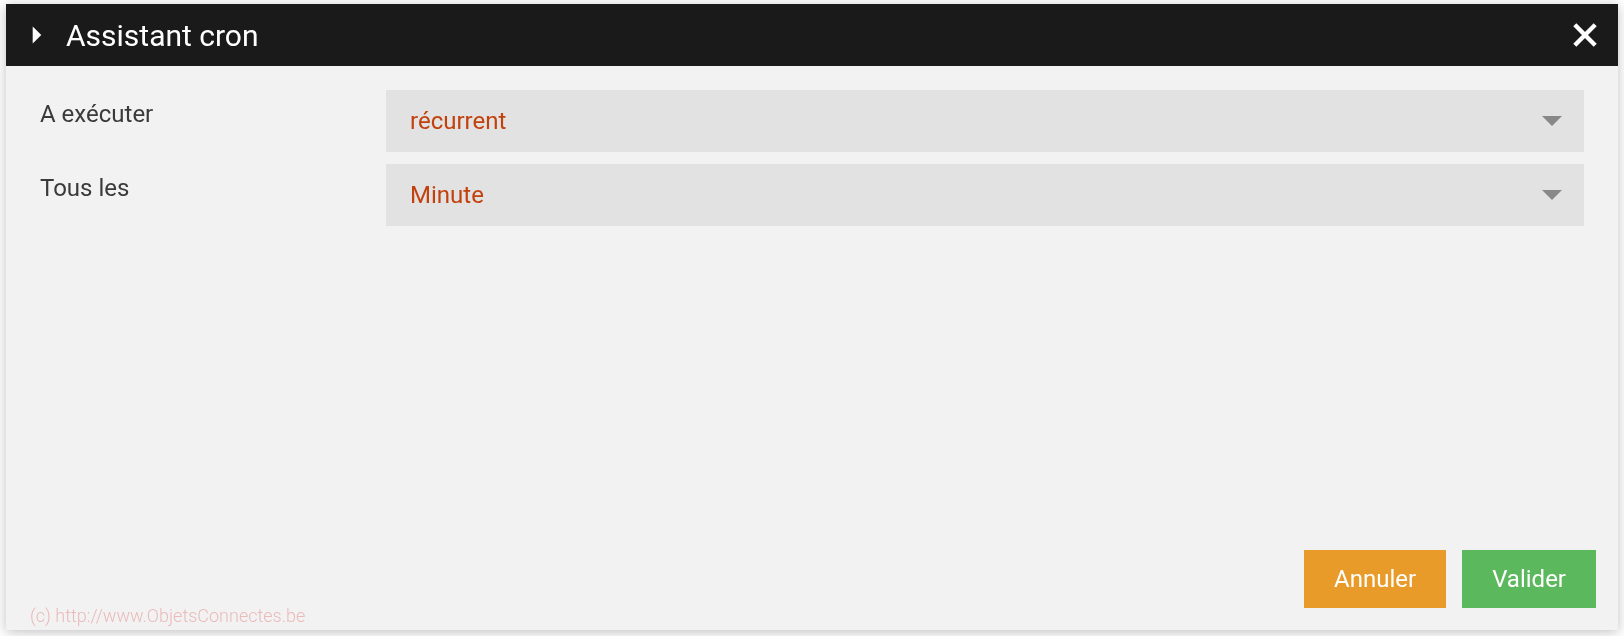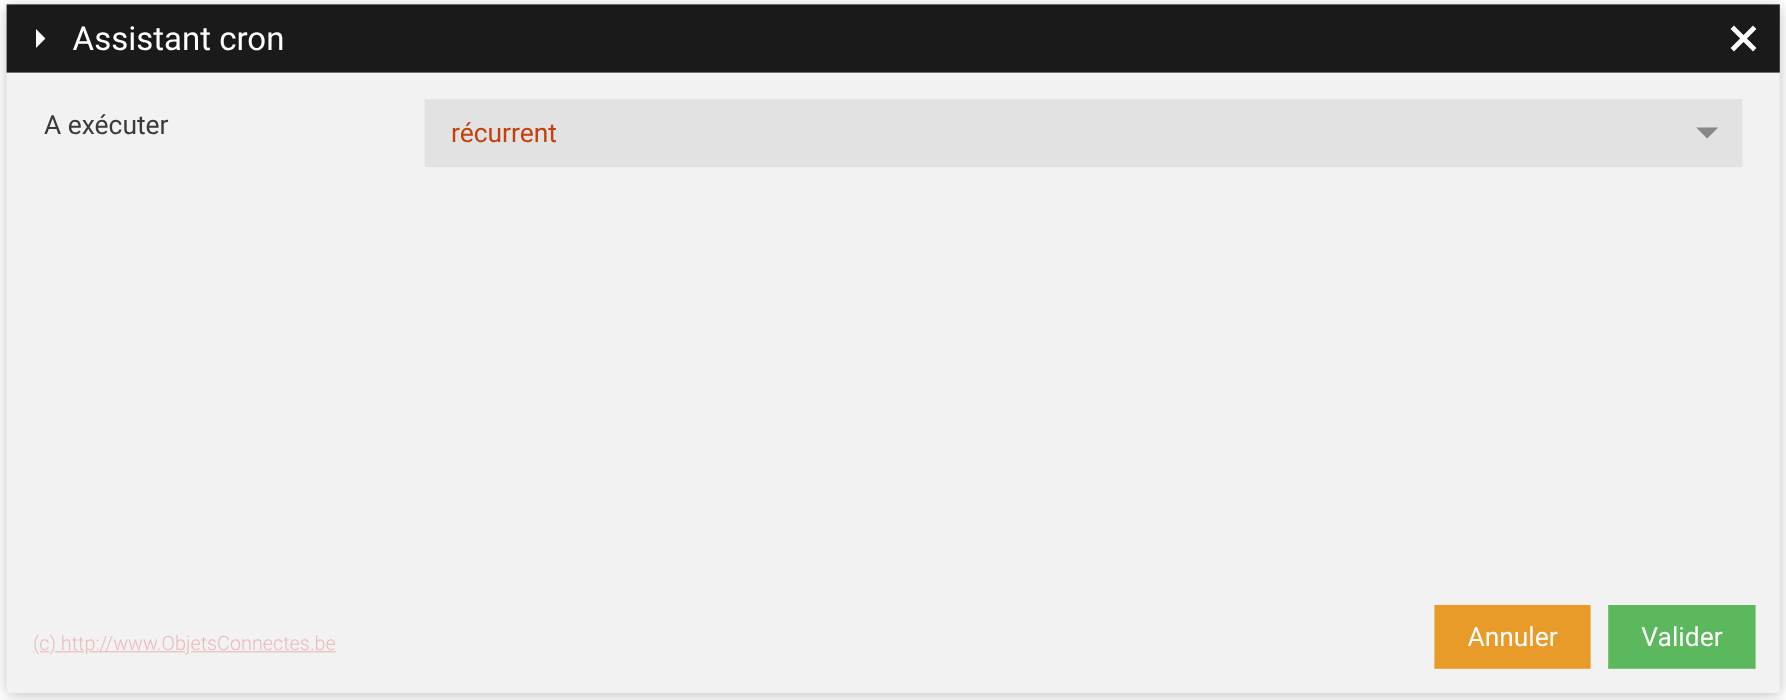--- a/index.html
+++ b/index.html
@@ -128,25 +128,24 @@
     }
     .btn-cancel {
       background: #e99b2a;
     }
     .btn-validate {
       background: #5cb85c;
     }
     .watermark {
       position: absolute;
       left: 24px;
-      bottom: 34px;
+      bottom: 4px;
       font-size: 18px;
       color: rgba(220, 80, 80, 0.35);
       font-weight: 300;
-      text-decoration: underline;
     }
   </style>
 </head>
 <body>
 
 <div class="modal">
   <div class="modal-header">
     <span class="chevron-icon">
       <svg viewBox="0 0 8 14">
           <path d="M1 1 L7 7 L1 13 Z"></path>
@@ -165,20 +164,27 @@
       <div class="form-label">A exécuter</div>
       <div class="form-control">
         <div class="select-box">
           <span>récurrent</span>
           <span class="select-caret"></span>
         </div>
       </div>
     </div>
 
     <div class="form-row">
+      <div class="form-label">Tous les</div>
+      <div class="form-control">
+        <div class="select-box">
+          <span>Minute</span>
+          <span class="select-caret"></span>
+        </div>
+      </div>
     </div>
   </div>
 
   <div class="watermark">(c) http://www.ObjetsConnectes.be</div>
 
   <div class="modal-footer">
     <button class="btn btn-cancel">Annuler</button>
     <button class="btn btn-validate">Valider</button>
   </div>
 </div>

